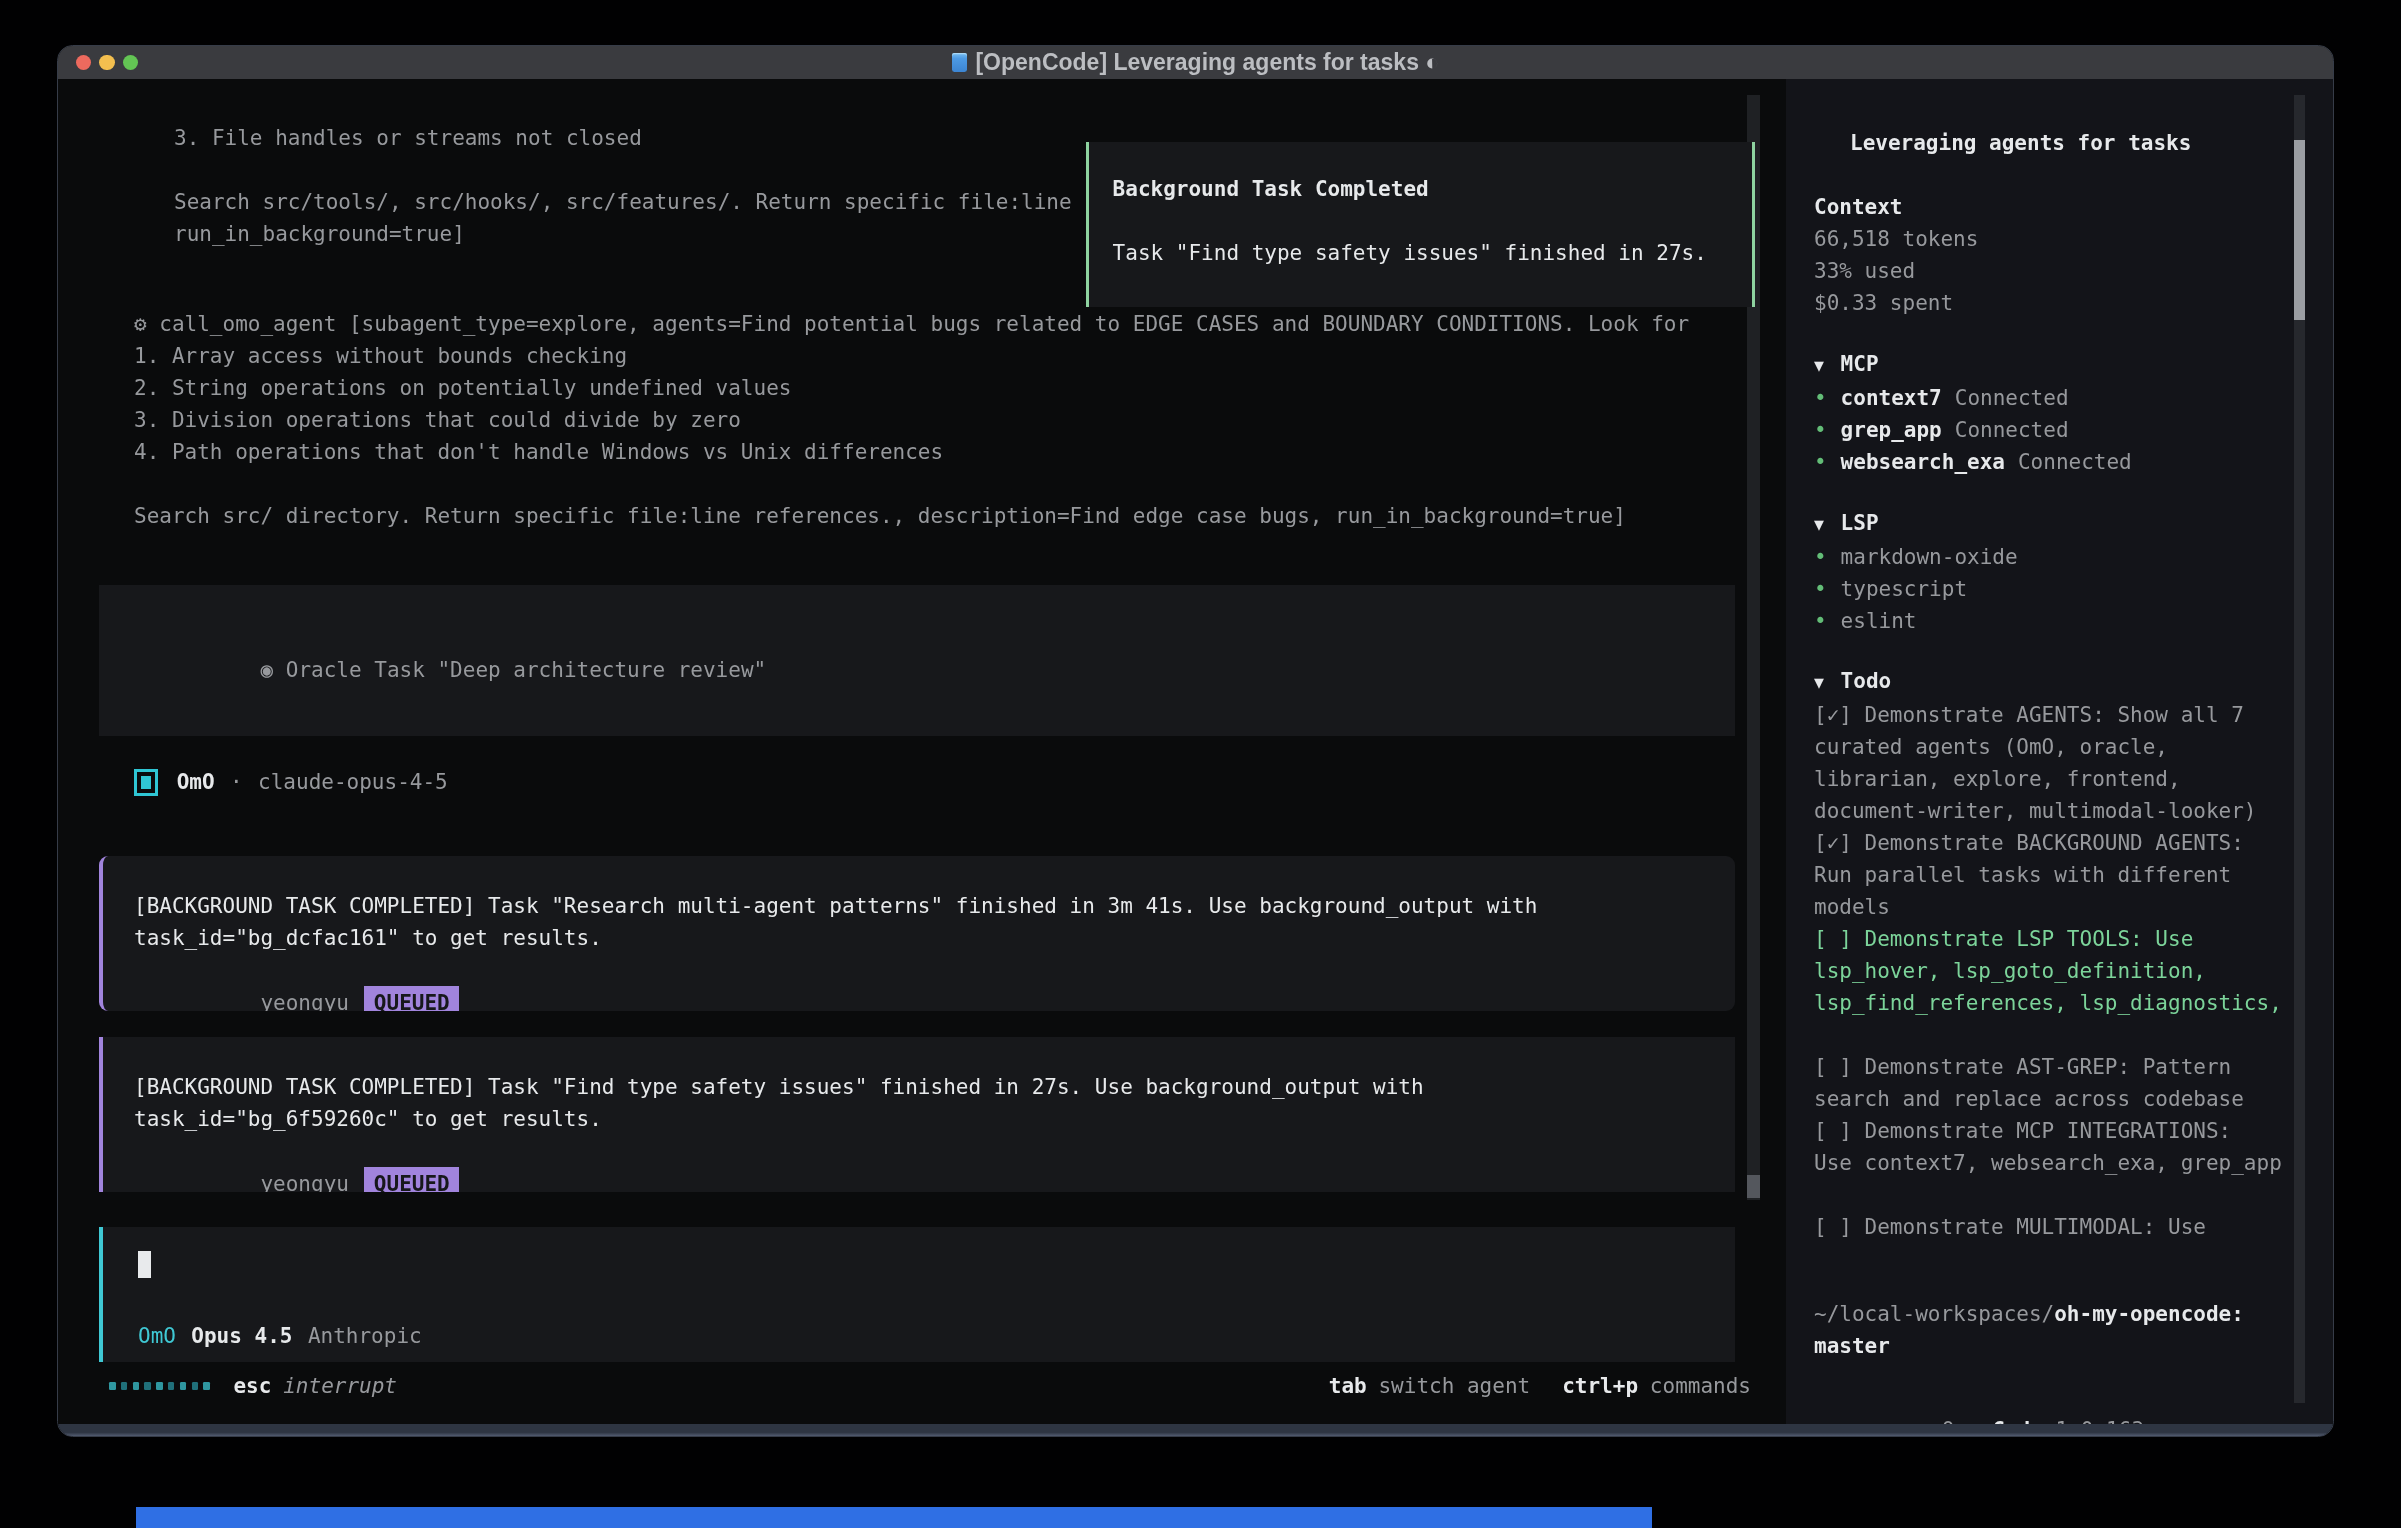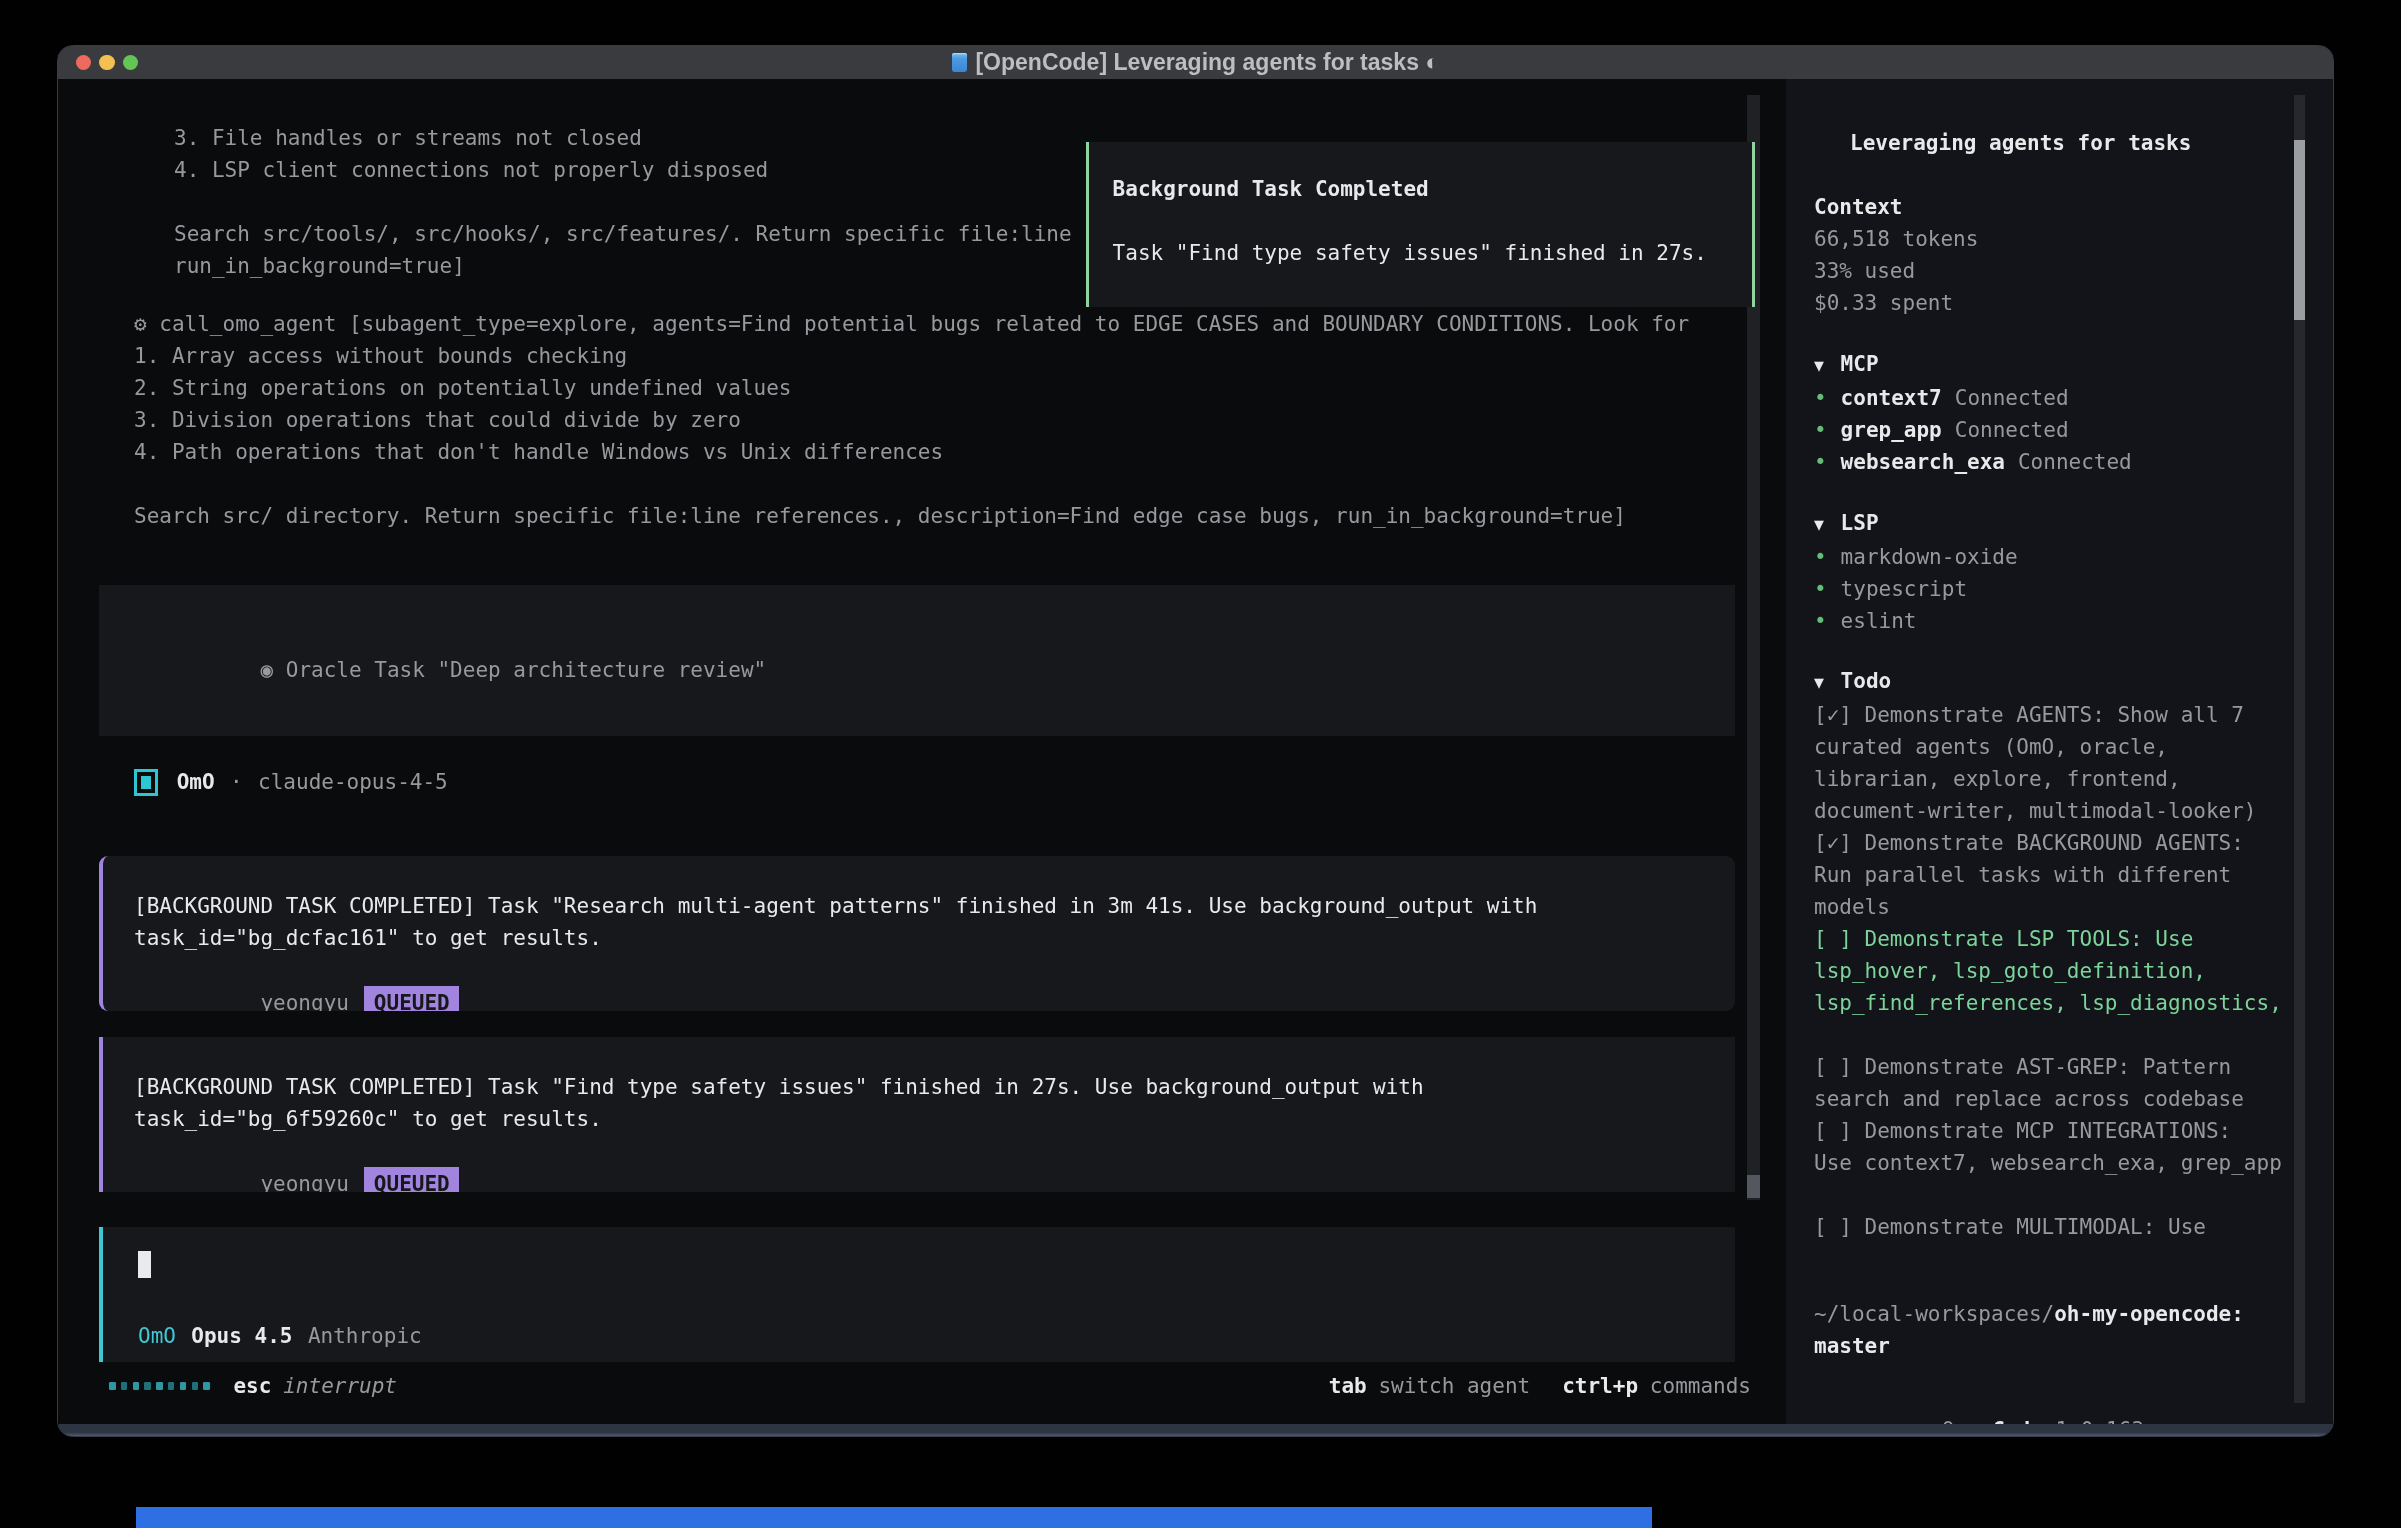--- a/index.html
+++ b/index.html
@@ -85,21 +85,20 @@
       <div class="titlewrap">
         <span class="doc-icon"></span>
         <span class="titletext">[OpenCode] Leveraging agents for tasks ◐</span>
       </div>
     </div>
 
     <div class="main">
 
       <div class="block" style="left:76px;top:43px;margin-left:40px;">
         <div class="tline t-gray">3. File handles or streams not closed</div>
-        <div class="tline t-gray">4. LSP client connections not properly disposed</div>
         <div class="tline"></div>
         <div class="tline t-gray">Search src/tools/, src/hooks/, src/features/. Return specific file:line</div>
         <div class="tline t-gray">run_in_background=true]</div>
       </div>
 
       <div class="block" style="left:76px;top:229px;">
         <div class="tline t-gray">⚙ call_omo_agent [subagent_type=explore, agents=Find potential bugs related to EDGE CASES and BOUNDARY CONDITIONS. Look for</div>
         <div class="tline t-gray">1. Array access without bounds checking</div>
         <div class="tline t-gray">2. String operations on potentially undefined values</div>
         <div class="tline t-gray">3. Division operations that could divide by zero</div>

